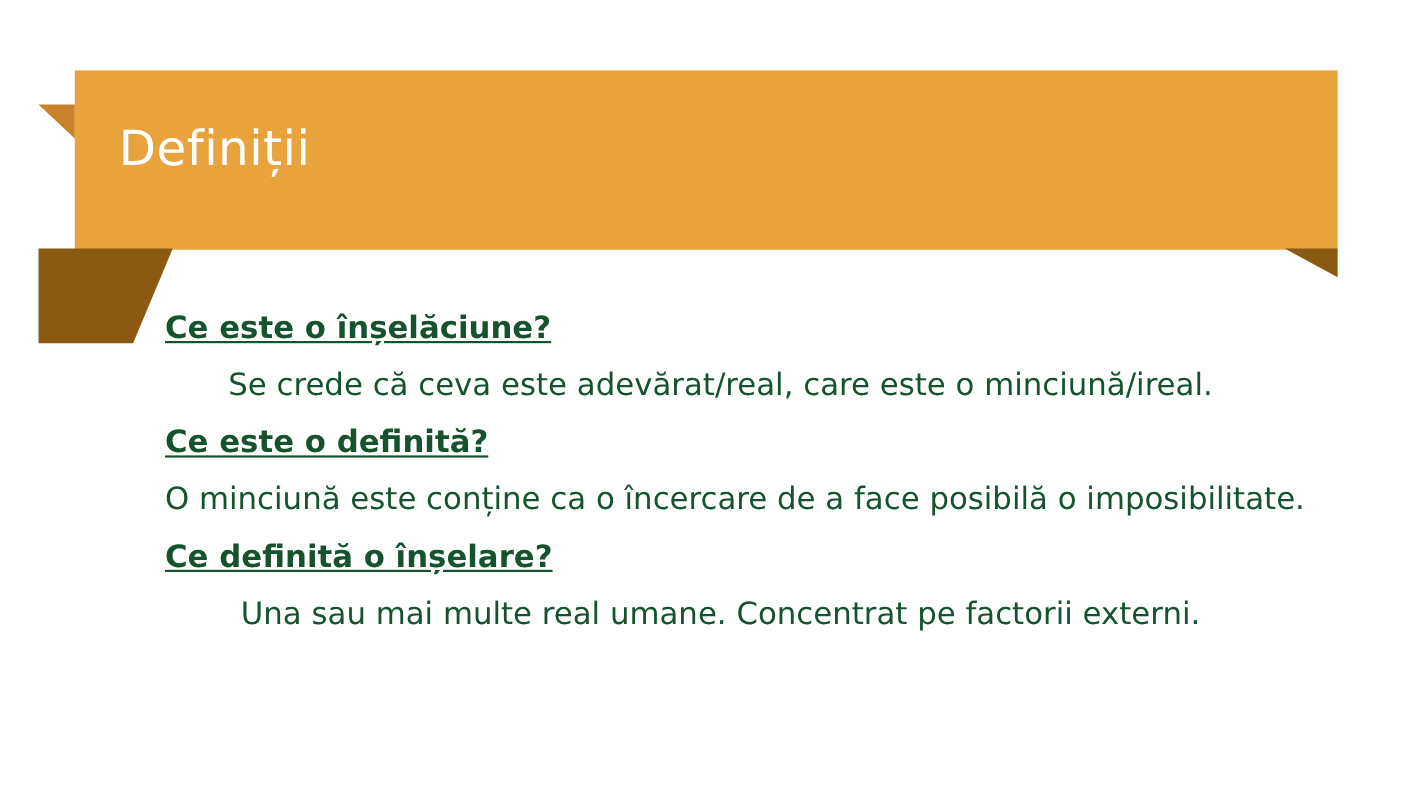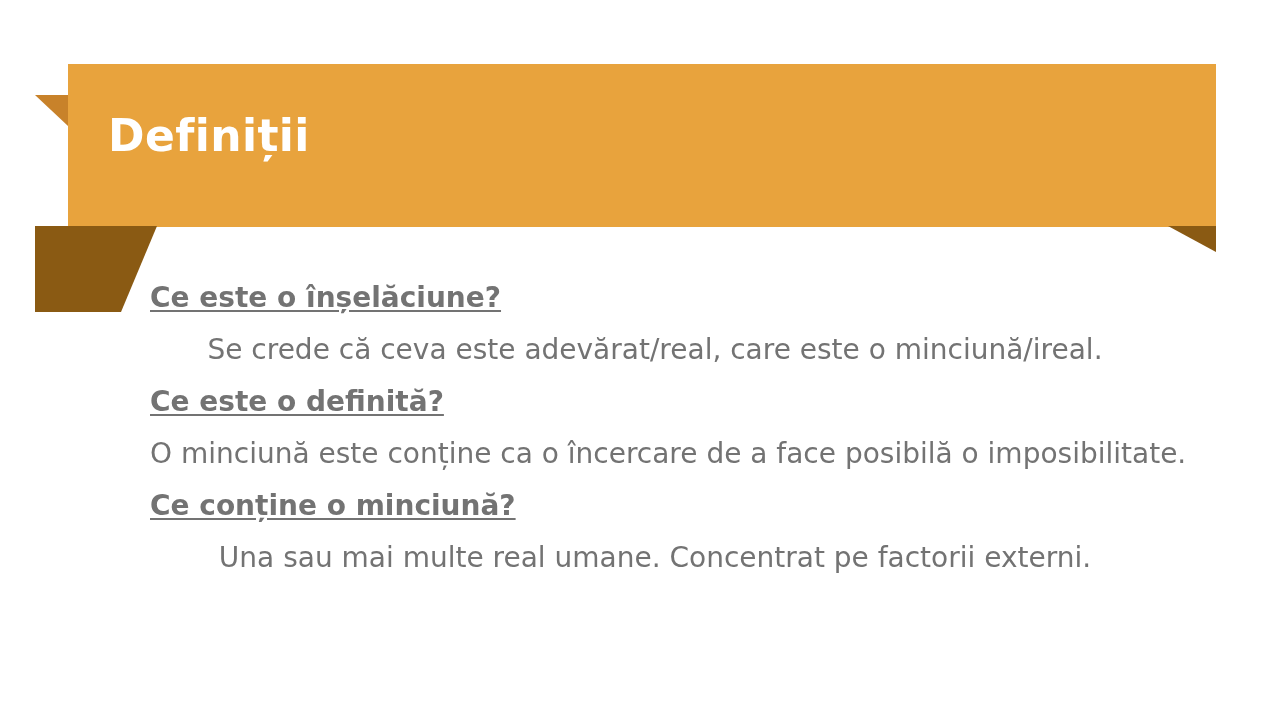--- a/index.html
+++ b/index.html
@@ -66,36 +66,36 @@
     border-top: 26px solid #8a5a13;
     border-left: 48px solid transparent;
   }
   .title-text {
     position: absolute;
     left: 108px;
     top: 112px;
     font-size: 44px;
     color: #ffffff;
     letter-spacing: 0.4px;
-    font-weight: 700;
+    font-weight: 400;
     line-height: 1.1;
     font-family: "DejaVu Sans", sans-serif;
   }
 
   
   .content {
     position: absolute;
     left: 150px;
     top: 272px;
     width: 1010px;
   }
   .line {
     font-size: 28px;
     line-height: 52px;
-    color: #737373;
+    color: #14532d;
     white-space: nowrap;
     font-family: "DejaVu Sans", sans-serif;
   }
   .line.q {
     font-weight: 700;
     text-decoration: underline;
     text-underline-offset: 3px;
   }
   .line.a {
     font-weight: 400;
@@ -113,17 +113,17 @@
     <div class="fold-brown"></div>
     <div class="fold-right"></div>
     <div class="title-text">Definiții</div>
   </div>
 
   <div class="content">
     <div class="line q">Ce este o înșelăciune?</div>
     <div class="line a">Se crede că ceva este adevărat/real, care este o minciună/ireal.</div>
     <div class="line q">Ce este o definită?</div>
     <div class="line a">O minciună este conține ca o încercare de a face posibilă o imposibilitate.</div>
-    <div class="line q">Ce conține o minciună?</div>
+    <div class="line q">Ce definită o înșelare?</div>
     <div class="line a">Una sau mai multe real umane. Concentrat pe factorii externi.</div>
   </div>
 
 </div>
 
 </body></html>

